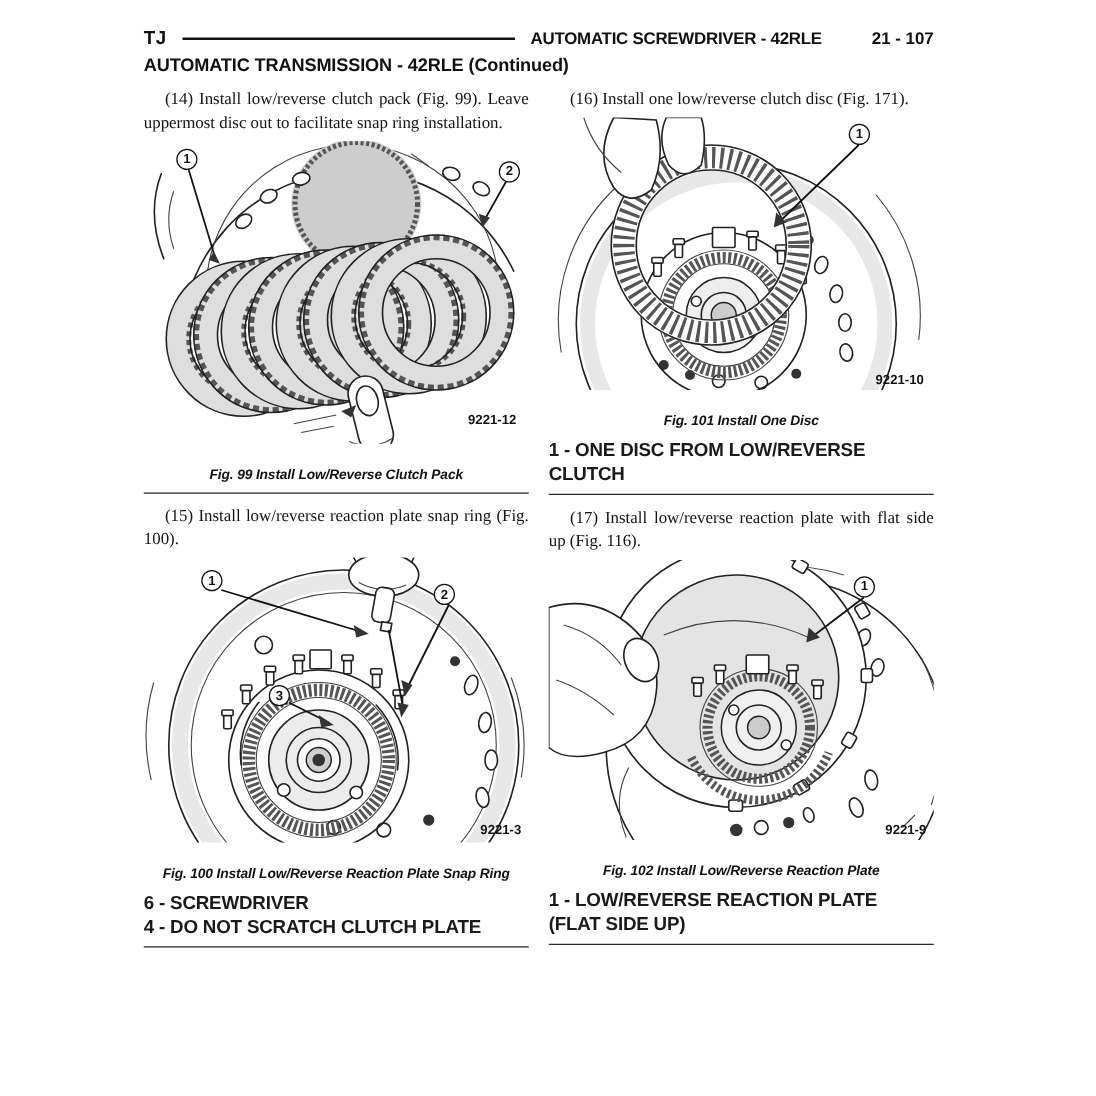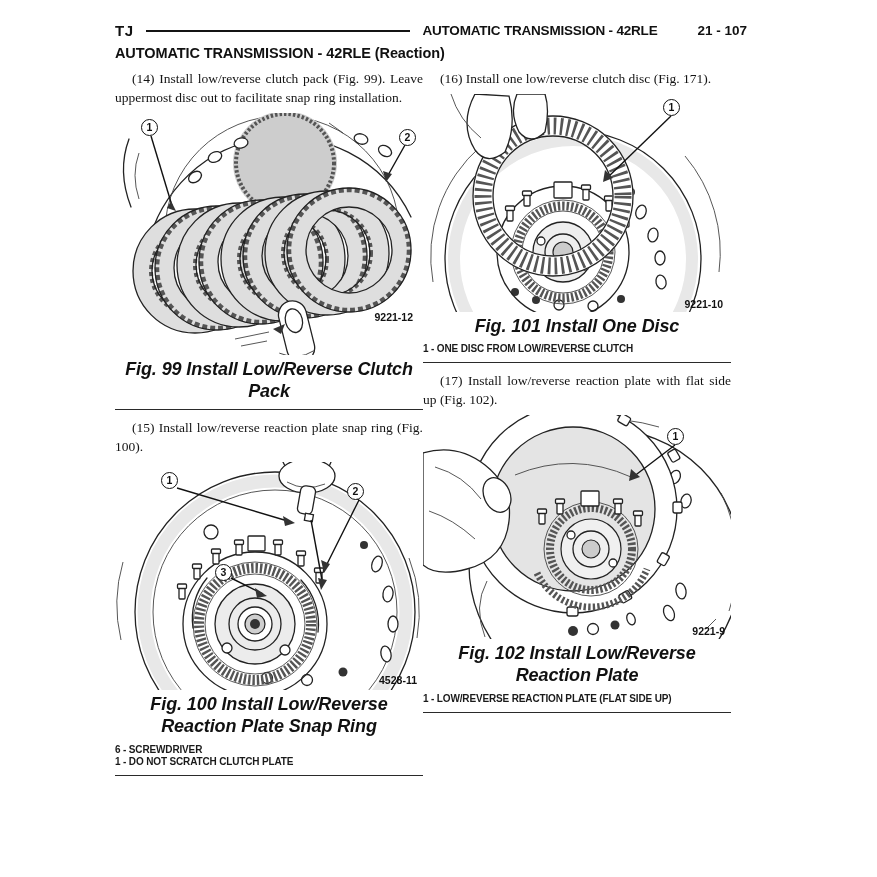--- a/index.html
+++ b/index.html
@@ -15,55 +15,55 @@
   }
   .hdr-code { font-weight:700; font-size:15px; letter-spacing:.5px; }
   .hdr-rule { flex:1; border-top:2.6px solid #141414; margin:0 4px; }
   .hdr-title { font-weight:700; font-size:13.5px; letter-spacing:-0.2px; white-space:nowrap; }
   .hdr-page  { font-weight:700; font-size:13.5px; margin-left:32px; white-space:nowrap; }
   .section-title {
     position:absolute; left:115px; top:45px;
     font-weight:700; font-size:14.5px; letter-spacing:-0.1px;
   }
   
-  .columns { position:absolute; left:115px; top:70px; width:632px; display:flex; }
+  .columns { position:absolute; left:115px; top:70px; width:632px; display:flex; gap:16px; }
   .col { width:308px; }
   .para {
     font-family:"Liberation Serif", serif; font-size:13.5px; line-height:1.4;
     text-align:justify; text-indent:17px; color:#141414;
   }
   .figure { position:relative; }
   .art { position:relative; width:308px; }
   .art svg { position:absolute; inset:0; }
   .f99  { height:242px; }
   .f100 { height:228px; }
   .f101 { height:218px; }
   .f102 { height:224px; }
   .fig-caption {
-    text-align:center; font-weight:700; font-style:italic; font-size:18px;
-    line-height:1.25; margin-top:3px; letter-spacing:-0.1px;
+    text-align:center; font-weight:700; font-style:italic; font-size:11px;
+    line-height:1.25; margin-top:19px; letter-spacing:-0.1px;
   }
   .legend { margin-top:6px; }
-  .legend-row { font-weight:700; font-size:10px; line-height:1.28; letter-spacing:-0.15px; color:#1a1a1a; }
+  .legend-row { font-weight:700; font-size:15px; line-height:1.28; letter-spacing:-0.15px; color:#1a1a1a; }
   .divider { border-top:1.6px solid #2a2a2a; margin-top:6px; }
   .spacer-s { height:9px; } .spacer-xs { height:5px; }
   
   .callout {
     position:absolute; width:17px; height:17px; border:1.7px solid #111; border-radius:50%;
     background:#fff; font-weight:700; font-size:10.5px;
     display:flex; align-items:center; justify-content:center; z-index:3;
   }
   .fig-id { position:absolute; font-weight:700; font-size:10.5px; color:#111; z-index:3; white-space:nowrap; }
   .caution {
     position:absolute; font-weight:700; font-size:9.5px; line-height:1.14; text-align:center;
     white-space:pre-line; letter-spacing:-0.2px; z-index:3; color:#111;
   }
   
   .f99-c1{left:26px;top:6px;}   .f99-c2{left:284px;top:16px;}
-  .f99-id{right:10px;bottom:32px;}
+  .f99-id{right:10px;bottom:13px;}
   .f99-caution{left:22px;top:188px;width:138px;}
   .f100-c1{left:46px;top:10px;} .f100-c2{left:232px;top:21px;} .f100-c3{left:100px;top:102px;}
   .f100-id{right:6px;bottom:4px;}
   .f101-c1{left:240px;top:5px;}
   .f101-id{right:8px;bottom:2px;}
   .f102-c1{left:244px;top:13px;}
   .f102-id{right:6px;bottom:2px;}
   
   .ln { stroke:#222; stroke-width:1.3; fill:none; stroke-linecap:round; stroke-linejoin:round; }
   .ln-thin { stroke:#444; stroke-width:0.9; fill:none; }
@@ -75,24 +75,24 @@
   .leader { stroke:#111; stroke-width:1.4; fill:none; }
 </style>
 </head>
 <body>
 
 <div class="page">
 
   <div class="header">
     <span class="hdr-code">TJ</span>
     <span class="hdr-rule"></span>
-    <span class="hdr-title">AUTOMATIC TRANSMISSION - 42RLE</span>
+    <span class="hdr-title">AUTOMATIC SCREWDRIVER - 42RLE</span>
     <span class="hdr-page">21 - 107</span>
   </div>
-  <div class="section-title">AUTOMATIC TRANSMISSION - 42RLE (Reaction)</div>
+  <div class="section-title">AUTOMATIC TRANSMISSION - 42RLE (Continued)</div>
 
   <div class="columns">
 
     <div class="col">
 
       <p class="para">(14) Install low/reverse clutch pack (Fig. 99). Leave uppermost disc out to facilitate snap ring installation.</p>
       <div class="spacer-xs"></div>
 
       <div class="figure">
         <div class="art f99">
@@ -279,26 +279,26 @@
               <polygon class="dk" points="206,98 209,111 215,102"></polygon>
             </g>
             <g>
               <path class="leader" d="M116,116 L148,132"></path>
               <polygon class="dk" points="140,126 152,134 142,136"></polygon>
             </g>
           </svg>
           <div class="callout f100-c1">1</div>
           <div class="callout f100-c2">2</div>
           <div class="callout f100-c3">3</div>
-          <div class="fig-id f100-id">4528-11</div>
+          <div class="fig-id f100-id">9221-3</div>
         </div>
         <div class="fig-caption">Fig. 100 Install Low/Reverse Reaction Plate Snap Ring</div>
         <div class="legend">
           <div class="legend-row">6 - SCREWDRIVER</div>
-          <div class="legend-row">1 - DO NOT SCRATCH CLUTCH PLATE</div>
+          <div class="legend-row">4 - DO NOT SCRATCH CLUTCH PLATE</div>
         </div>
         <div class="divider"></div>
       </div>
     </div>
 
     <div class="col">
 
       <p class="para">(16) Install one low/reverse clutch disc (Fig. 171).</p>
       <div class="spacer-xs"></div>
 
@@ -377,21 +377,21 @@
           <div class="fig-id f101-id">9221-10</div>
         </div>
         <div class="fig-caption">Fig. 101 Install One Disc</div>
         <div class="legend">
           <div class="legend-row">1 - ONE DISC FROM LOW/REVERSE CLUTCH</div>
         </div>
         <div class="divider"></div>
       </div>
 
       <div class="spacer-s"></div>
-      <p class="para">(17) Install low/reverse reaction plate with flat side up (Fig. 102).</p>
+      <p class="para">(17) Install low/reverse reaction plate with flat side up (Fig. 116).</p>
       <div class="spacer-xs"></div>
 
       <div class="figure">
         <div class="art f102">
           <svg viewBox="0 0 308 224" width="308" height="224">
             <g>
               <circle class="ln" cx="182" cy="150" r="136"></circle>
               <path class="ln-thin" d="M298,78 A152,152 0 0 1 306,196"></path>
               <path class="ln-thin" d="M96,18 A120,60 0 0 1 236,12"></path>
               <ellipse class="wh" cx="252" cy="62" rx="5" ry="7" transform="rotate(25 252 62)"></ellipse>

